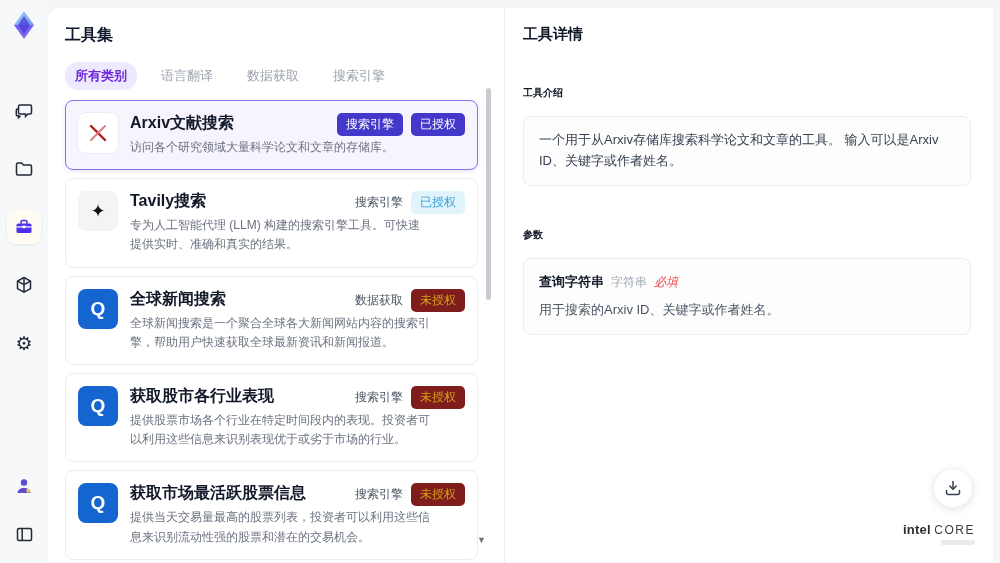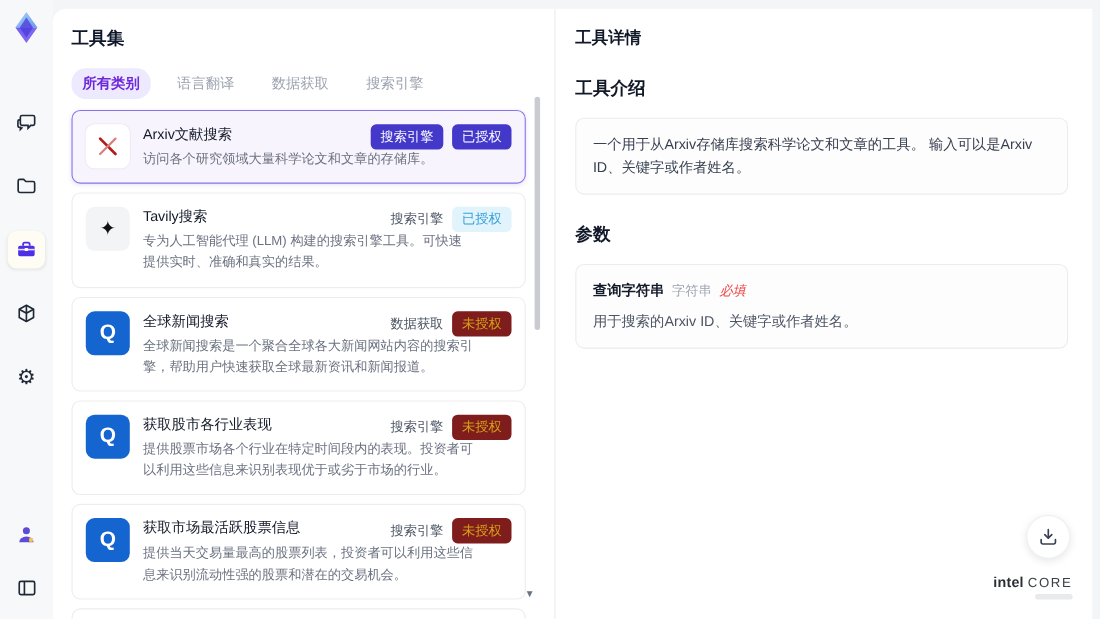--- a/index.html
+++ b/index.html
@@ -26,36 +26,36 @@
   .tab.active { background:#ede9fe; color:#6d28d9; font-weight:bold; }
 
   .tool-list { margin-top:10px; width:413px; display:flex; flex-direction:column; gap:8px; }
   .card { position:relative; display:flex; gap:12px; background:#ffffff; border:1px solid #ededf0; border-radius:8px; padding:12px; cursor:pointer; }
   .card.selected { background:#f8f4fd; border:1.5px solid #8b72e9; box-shadow:0 1px 4px rgba(124,92,224,.18); }
   .tool-icon { flex:0 0 40px; width:40px; height:40px; border-radius:8px; display:flex; align-items:center; justify-content:center; }
   .tool-icon.white { background:#ffffff; box-shadow:0 0 0 1px #f0eaf8; }
   .tool-icon.gray  { background:#f3f4f6; }
   .tool-icon.blue  { background:#1565d0; }
   .card-body { width:300px; }
-  .tool-name { font-size:13px; font-weight:normal; color:#111827; }
+  .tool-name { font-size:16px; font-weight:bold; color:#111827; }
   .tool-desc { font-size:12px; color:#6b7280; line-height:1.6; margin-top:4px; }
   .badges { position:absolute; top:12px; right:12px; display:flex; align-items:center; gap:8px; }
   .badge { font-size:12px; padding:3px 9px; border-radius:5px; white-space:nowrap; }
   .badge.solid  { background:#4338ca; color:#ffffff; }
   .badge.plain  { background:transparent; color:#4b5563; padding:3px 0; }
   .badge.blue   { background:#e1f3fb; color:#38a1db; }
   .badge.yellow { background:#7f1d1d; color:#d4a017; }
 
   .scroll-thumb { position:absolute; right:13px; top:80px; width:5px; height:212px; background:#c9cbd0; border-radius:3px; }
   .scroll-arrow { position:absolute; right:18px; bottom:18px; font-size:9px; color:#6b7280; }
 
   
   .right-col { flex:1; padding:17px 22px 0 18px; position:relative; }
   .detail-title { font-size:15px; font-weight:bold; color:#111827; }
-  .section-h { font-size:16px; font-weight:bold; color:#111827; margin-top:26px; }
+  .section-h { font-size:10px; font-weight:bold; color:#111827; margin-top:42px; }
   .info-box { margin-top:16px; border:1px solid #ececee; background:#fdfdfe; border-radius:8px; padding:13px 15px; font-size:13px; color:#374151; line-height:1.6; }
   .param-head { display:flex; align-items:baseline; gap:7px; }
   .param-name { font-size:13px; font-weight:bold; color:#111827; }
   .param-type { font-size:12px; color:#9ca3af; }
   .param-req  { font-size:12px; color:#ef4444;font-style:italic; }
   .param-desc { font-size:13px; color:#4b5563; margin-top:8px; }
 
   .download-fab { position:absolute; right:20px; bottom:55px; width:40px; height:40px; border-radius:50%; background:#ffffff; border:1px solid #eef0f2; box-shadow:0 2px 8px rgba(0,0,0,.10); display:flex; align-items:center; justify-content:center; cursor:pointer; }
   .brand { position:absolute; right:18px; bottom:18px; text-align:left; }
   .brand-row { font-size:13px; color:#2b2f33; }

